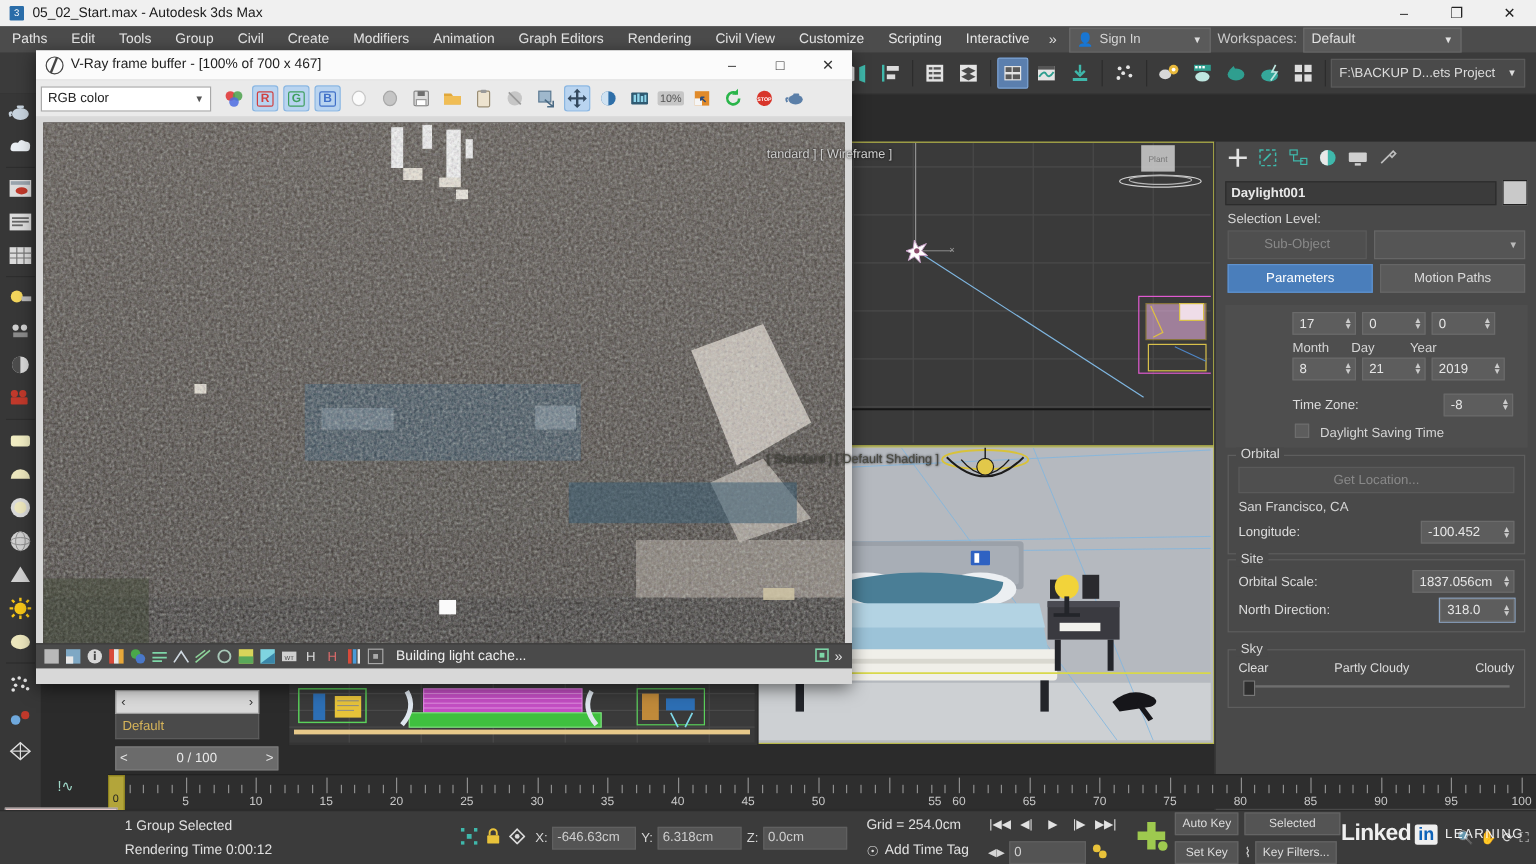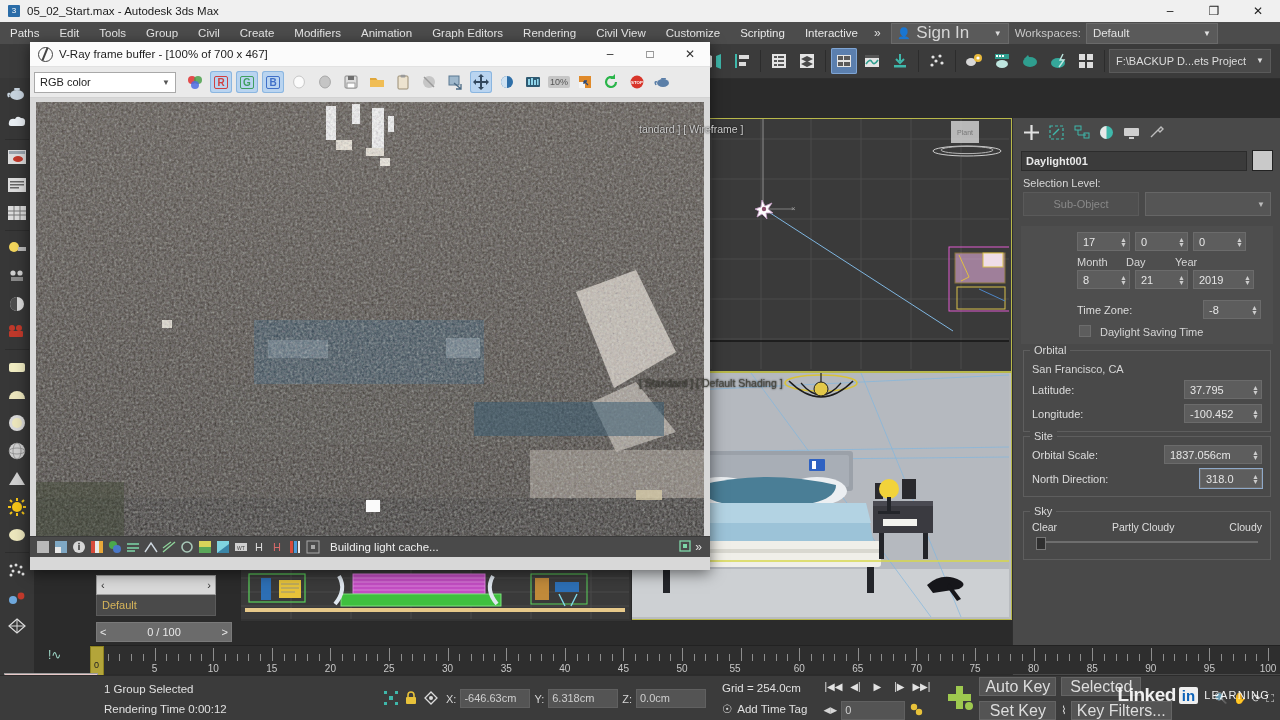--- a/index.html
+++ b/index.html
@@ -13,21 +13,21 @@
      font-size:8px;line-height:12px;text-align:center;border-radius:1px;}
   #win-title .t{font-size:11.5px;color:#1a1a1a;}
   #win-title .wbtns{margin-left:auto;display:flex;height:22px;}
   #win-title .wbtns div{width:44px;height:22px;line-height:22px;text-align:center;font-size:12px;color:#222;}
   
   #menubar{left:0;top:22px;width:1280px;height:22px;background:#4c4c4c;display:flex;align-items:center;}
   #menubar .mi{padding:0 10px;height:22px;line-height:22px;font-size:11.5px;color:#e8e8e8;white-space:nowrap;}
   #menubar .chev{padding:0 6px;color:#ddd;font-size:12px;}
   #signin{display:flex;align-items:center;background:#5a5a5a;height:19px;margin-left:4px;padding:0 6px;
      border:1px solid #6a6a6a;min-width:104px;}
-  #signin .lbl{margin-left:5px;font-size:17px}
+  #signin .lbl{margin-left:5px;font-size:11px}
   #signin .dd{margin-left:auto;font-size:8px;color:#ddd}
   #ws{display:flex;align-items:center;margin-left:6px;font-size:11.5px;color:#c9c9c9;}
   #ws .box{background:#5a5a5a;border:1px solid #6a6a6a;height:19px;line-height:19px;width:118px;
      padding:0 6px;margin-left:5px;display:flex;align-items:center;color:#e2e2e2}
   #ws .box .dd{margin-left:auto;font-size:8px}
   
   #maintb{left:0;top:44px;width:1280px;height:34px;background:#3b3b3b;border-bottom:1px solid #2e2e2e;
      display:flex;align-items:center;}
   .tbtn{width:26px;height:26px;margin:0 1px;border-radius:2px;display:flex;align-items:center;justify-content:center;
      position:relative;}
@@ -112,21 +112,21 @@
   #slider0 span{color:#222;font-size:9px;position:absolute;left:3px;top:13px}
   
   #statusbar{left:0;top:675px;width:1280px;height:45px;background:#3b3b3b;border-top:1px solid #2c2c2c;display:flex;align-items:center}
   #mxs{left:4px;top:673px;width:94px;height:44px}
   #mxs .swatch{height:22px;background:#e8c8c8;border:1px solid #9a9a9a}
   #mxs .mini{height:20px;background:#fff;border:1px solid #9a9a9a;border-top:none;font-family:"Liberation Mono",monospace;
      font-size:10.5px;color:#222;line-height:20px;padding-left:3px;overflow:hidden;white-space:nowrap}
   .stline{font-size:11.5px;color:#e0e0e0}
   .coordbox{background:#545454;border:1px solid #606060;height:17px;line-height:17px;width:62px;
      font-size:11px;color:#cfcfcf;padding:0 3px;display:inline-block;vertical-align:middle}
-  .kbtn{height:17px;line-height:17px;background:#545454;border:1px solid #646464;font-size:16px;
+  .kbtn{height:17px;line-height:17px;background:#545454;border:1px solid #646464;font-size:10px;
      color:#ddd;padding:0 5px;text-align:center}
   .playbtn{width:20px;height:18px;display:flex;align-items:center;justify-content:center;color:#e2e2e2;font-size:10px}
   #li{position:absolute;right:10px;bottom:14px;display:flex;align-items:center;gap:3px;opacity:.92}
   #li .w{color:#fff;font-size:19px;font-weight:bold;letter-spacing:-.5px}
   #li .inbox{background:#fff;color:#0a66c2;font-size:15px;font-weight:bold;padding:0 3px;border-radius:2px}
   #li .learn{color:#fff;font-size:11px;letter-spacing:1.2px;margin-left:3px}
 </style>
 </head>
 <body>
 
@@ -536,20 +536,24 @@
   </div>
 
   <div class="cp-lbl">Selection Level:</div>
   <div class="cp-row">
     <div class="cp-btn disabled">Sub-Object</div>
     <div class="cp-dd">
       <span></span>
       <span class="dd">▼</span>
     </div>
   </div>
+  <div class="cp-row">
+    <div class="cp-btn active">Parameters</div>
+    <div class="cp-btn">Motion Paths</div>
+  </div>
 
   <div id="rollout">
     <div style="display:flex;gap:5px;padding:2px 8px 0 56px">
       <div class="spinbox" style="width:44px">
         <span>17</span>
         <span class="arrows">▲<br>▼</span>
       </div>
       <div class="spinbox" style="width:44px">
         <span>0</span>
         <span class="arrows">▲<br>▼</span>
@@ -588,46 +592,38 @@
       </span>
     </div>
     <div style="padding:6px 8px 4px 58px;font-size:11px">
       <span class="cb"></span>
       <span>Daylight Saving Time</span>
     </div>
   </div>
 
   <div class="fieldset">
     <div class="legend">Orbital</div>
+    <div class="cp-btn disabled" style="margin-top:3px;height:20px;line-height:20px">Get Location...</div>
     <div style="margin-top:6px;font-size:11px">San Francisco, CA</div>
-    <div class="frow">
-      <span class="k">Latitude:</span>
-      <span class="v">
-          <span class="spinbox">
-        <span>37.795</span>
-        <span class="arrows">▲<br>▼</span>
-          </span>
-        </span>
-    </div>
     <div class="frow">
       <span class="k">Longitude:</span>
       <span class="v">
           <span class="spinbox">
         <span>-100.452</span>
         <span class="arrows">▲<br>▼</span>
           </span>
         </span>
     </div>
   </div>
 
   <div class="fieldset" style="margin-top:4px">
     <div class="legend">Site</div>
     <div class="frow" style="margin-top:2px">
       <span class="k">Orbital Scale:</span>
-      <span class="v" style="width:98px">
+      <span class="v" style="width:85px">
           <span class="spinbox">
         <span>1837.056cm</span>
         <span class="arrows">▲<br>▼</span>
           </span>
         </span>
     </div>
     <div class="frow">
       <span class="k">North Direction:</span>
       <span class="v" style="width:62px">
           <span class="spinbox" style="box-shadow:0 0 0 1px #8fa9c9">
@@ -802,21 +798,21 @@
       <div class="num" style="left: 64.6px;">5</div>
       <div class="num" style="left: 123.2px;">10</div>
       <div class="num" style="left: 181.8px;">15</div>
       <div class="num" style="left: 240.4px;">20</div>
       <div class="num" style="left: 299px;">25</div>
       <div class="num" style="left: 357.6px;">30</div>
       <div class="num" style="left: 416.2px;">35</div>
       <div class="num" style="left: 474.8px;">40</div>
       <div class="num" style="left: 533.4px;">45</div>
       <div class="num" style="left: 592px;">50</div>
-      <div class="num" style="left: 645px;">55</div>
+      <div class="num" style="left: 689px;">55</div>
       <div class="num" style="left: 709.2px;">60</div>
       <div class="num" style="left: 767.8px;">65</div>
       <div class="num" style="left: 826.4px;">70</div>
       <div class="num" style="left: 885px;">75</div>
       <div class="num" style="left: 943.6px;">80</div>
       <div class="num" style="left: 1002.2px;">85</div>
       <div class="num" style="left: 1060.8px;">90</div>
       <div class="num" style="left: 1119.4px;">95</div>
       <div class="num" style="left: 1178px;">100</div>
     </div>

